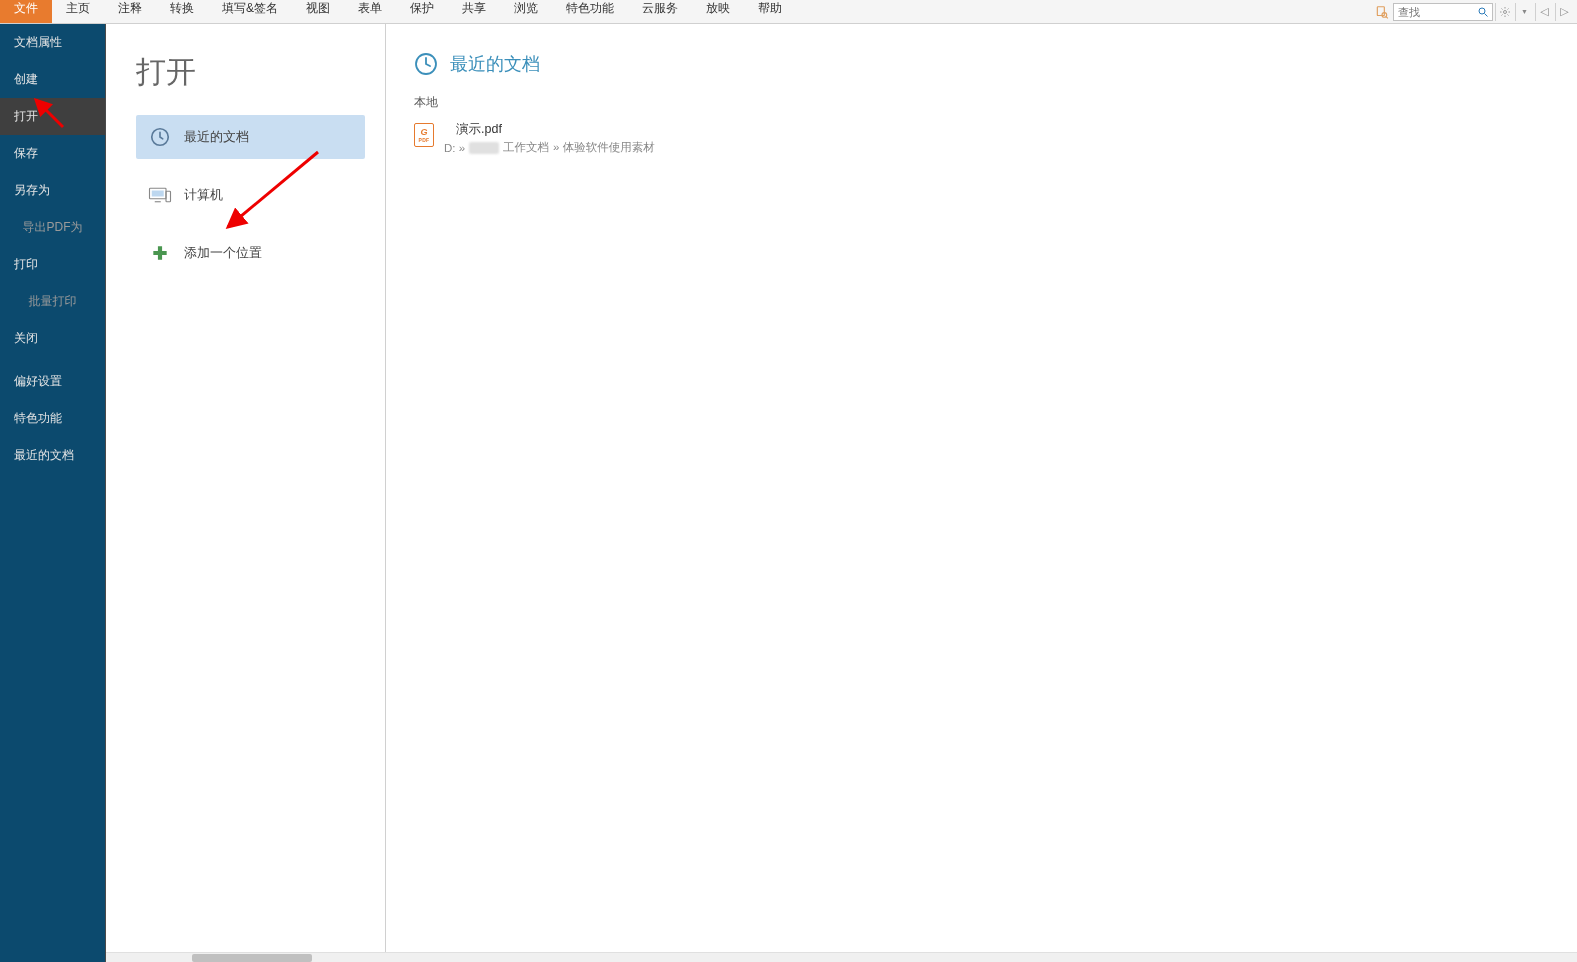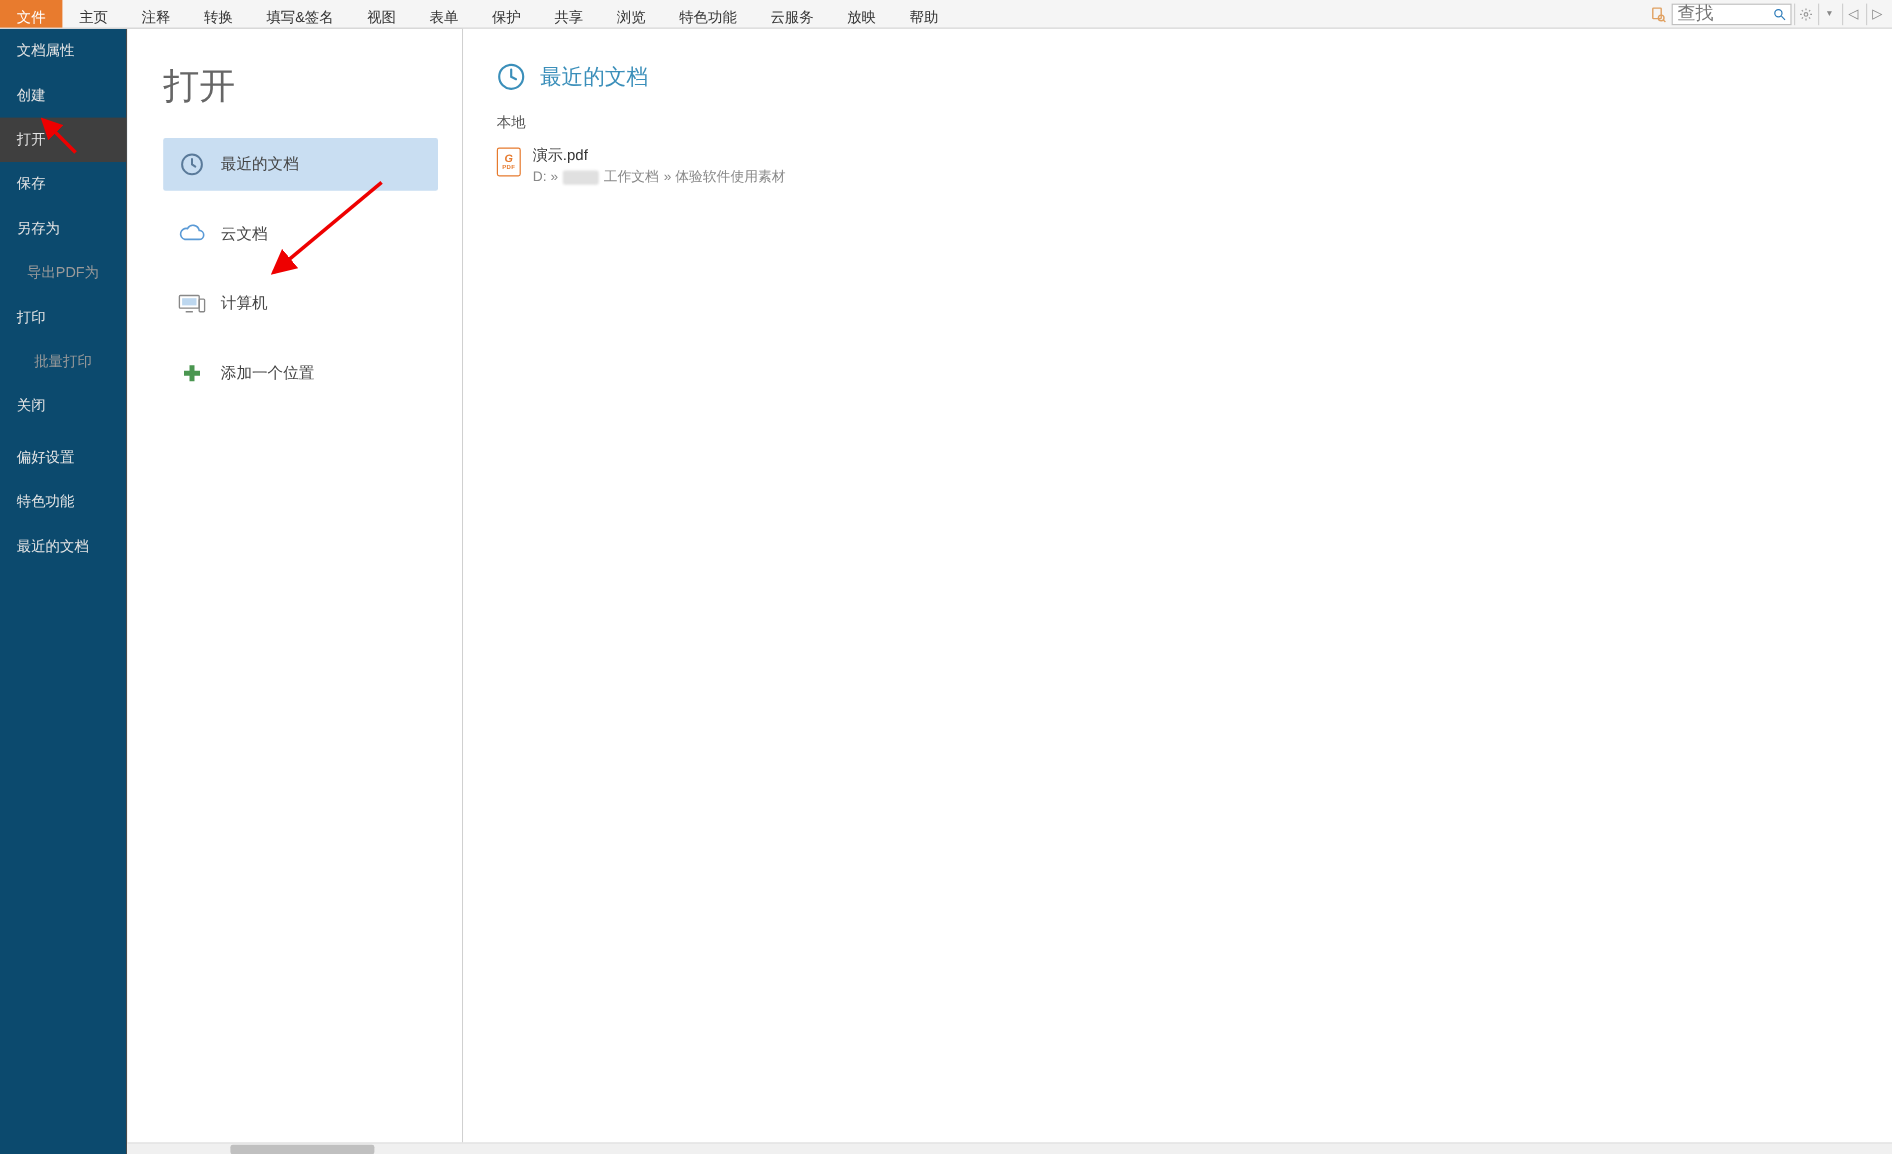--- a/index.html
+++ b/index.html
@@ -1,24 +1,24 @@
 <!DOCTYPE html>
 <html><head>
   <meta charset="utf-8">
   <style>
     * { margin: 0; padding: 0; box-sizing: border-box; font-family: "Microsoft YaHei", "微软雅黑", sans-serif; }
     body { width: 1577px; height: 962px; overflow: hidden; background: #fff; position: relative; }
 
     
     .menu-bar { height: 24px; background: #f5f5f5; border-bottom: 1px solid #d0d0d0; display: flex; align-items: stretch; font-size: 12px; color: #333; position: relative; }
-    .menu-item { padding: 0 14px; display: flex; align-items: flex-end; cursor: pointer; }
+    .menu-item { padding: 0 14px; display: flex; align-items: flex-start; cursor: pointer; }
     .menu-item.active { background: #e87b2e; color: #fff; }
     .menu-right { margin-left: auto; display: flex; align-items: center; gap: 2px; padding-right: 4px; }
     .search-wrap { display: flex; align-items: center; border: 1px solid #c0c0c0; height: 18px; background: #fff; }
-    .search-input { border: none; outline: none; font-size: 15px; width: 80px; padding: 0 4px; color: #999; background: transparent; }
+    .search-input { border: none; outline: none; font-size: 11px; width: 80px; padding: 0 4px; color: #999; background: transparent; }
     .search-btn { width: 18px; height: 18px; display: flex; align-items: center; justify-content: center; color: #2a7ab9; cursor: pointer; }
     .small-icon-btn { width: 18px; height: 18px; display: flex; align-items: center; justify-content: center; color: #888; cursor: pointer; border-left: 1px solid #d0d0d0; font-size: 11px; }
 
     
     .layout { display: flex; height: calc(100% - 24px); }
     .sidebar-dark { width: 106px; background: #0c4a6e; color: #e5e5e5; font-size: 12px; display: flex; flex-direction: column; border-right: 1px solid #4a4a4a; }
     .side-item { padding: 10px 14px; cursor: pointer; color: #e5e5e5; }
     .side-item.selected { background: #3f3f3f; }
     .side-item.disabled { color: #9a9a9a; text-align: center; }
     .side-gap { height: 6px; }
@@ -33,21 +33,21 @@
 
     
     .content { flex: 1; background: #fff; padding: 28px 36px 0 28px; position: relative; }
     .recent-header { display: flex; align-items: center; gap: 12px; margin-bottom: 18px; }
     .recent-title { font-size: 18px; color: #3b8fba; font-weight: 400; }
     .group-label { font-size: 12px; color: #555; margin-bottom: 6px; }
     .doc-row { display: flex; align-items: flex-start; gap: 10px; padding: 4px 0 10px 0; cursor: pointer; }
     .doc-icon-wrap { width: 20px; height: 24px; border: 1px solid #e67a2e; border-radius: 2px; display: flex; flex-direction: column; align-items: center; justify-content: center; font-size: 6px; color: #e67a2e; font-weight: bold; position: relative; flex-shrink:0; margin-top:2px; }
     .doc-icon-c { font-size: 9px; color: #e67a2e; line-height: 1; font-style: italic; font-weight: bold; position: relative; }
     .doc-meta { display: flex; flex-direction: column; gap: 2px; }
-    .doc-name { font-size: 12.5px; color: #333; }
+    .doc-name { font-size: 12.5px; color: #333; margin-left: 12px; }
     .doc-path { font-size: 11.5px; color: #888; display: flex; align-items: center; gap: 4px; }
     .path-blur { display:inline-block; width:30px; height:12px; background:#e0e0e0; border-radius:2px; filter: blur(1px); }
 
     
     .h-scroll { position:absolute; bottom:0; left:106px; right:0; height:10px; background:#f0f0f0; border-top:1px solid #e0e0e0; }
     .h-scroll-thumb { position:absolute; left:86px; top:1px; width:120px; height:8px; background:#c0c0c0; border-radius:2px; }
 
     
     .arrow1 { position: absolute; left: 28px; top: 92px; pointer-events: none; z-index: 50; }
     .arrow2 { position: absolute; left: 218px; top: 142px; pointer-events: none; z-index: 50; }
@@ -155,28 +155,20 @@
       <div class="source-item active">
         <span class="source-icon">
           <svg width="22" height="22" viewBox="0 0 24 24">
               <circle cx="12" cy="12" r="9" fill="none" stroke="#5a7a9a" stroke-width="1.8"></circle>
               <path d="M12 7v5l3 2" fill="none" stroke="#5a7a9a" stroke-width="1.8" stroke-linecap="round"></path>
             </svg>
         </span>
         <span>最近的文档</span>
       </div>
 
-      <div class="source-item">
-        <span class="source-icon">
-          <svg width="24" height="18" viewBox="0 0 32 20">
-              <path d="M24 16a5 5 0 0 0 0-10 7 7 0 0 0-13-2 6 6 0 0 0-3 12h16z" fill="none" stroke="#5a9ad6" stroke-width="1.8"></path>
-            </svg>
-        </span>
-        <span>云文档</span>
-      </div>
 
       <div class="source-item">
         <span class="source-icon">
           <svg width="26" height="22" viewBox="0 0 32 26">
               <rect x="2" y="4" width="22" height="14" rx="1" fill="none" stroke="#888" stroke-width="1.5"></rect>
               <rect x="5" y="7" width="16" height="8" fill="#bdd7ef"></rect>
               <rect x="24" y="8" width="6" height="14" rx="1" fill="none" stroke="#888" stroke-width="1.5"></rect>
               <line x1="9" y1="22" x2="17" y2="22" stroke="#888" stroke-width="1.5"></line>
             </svg>
         </span>

